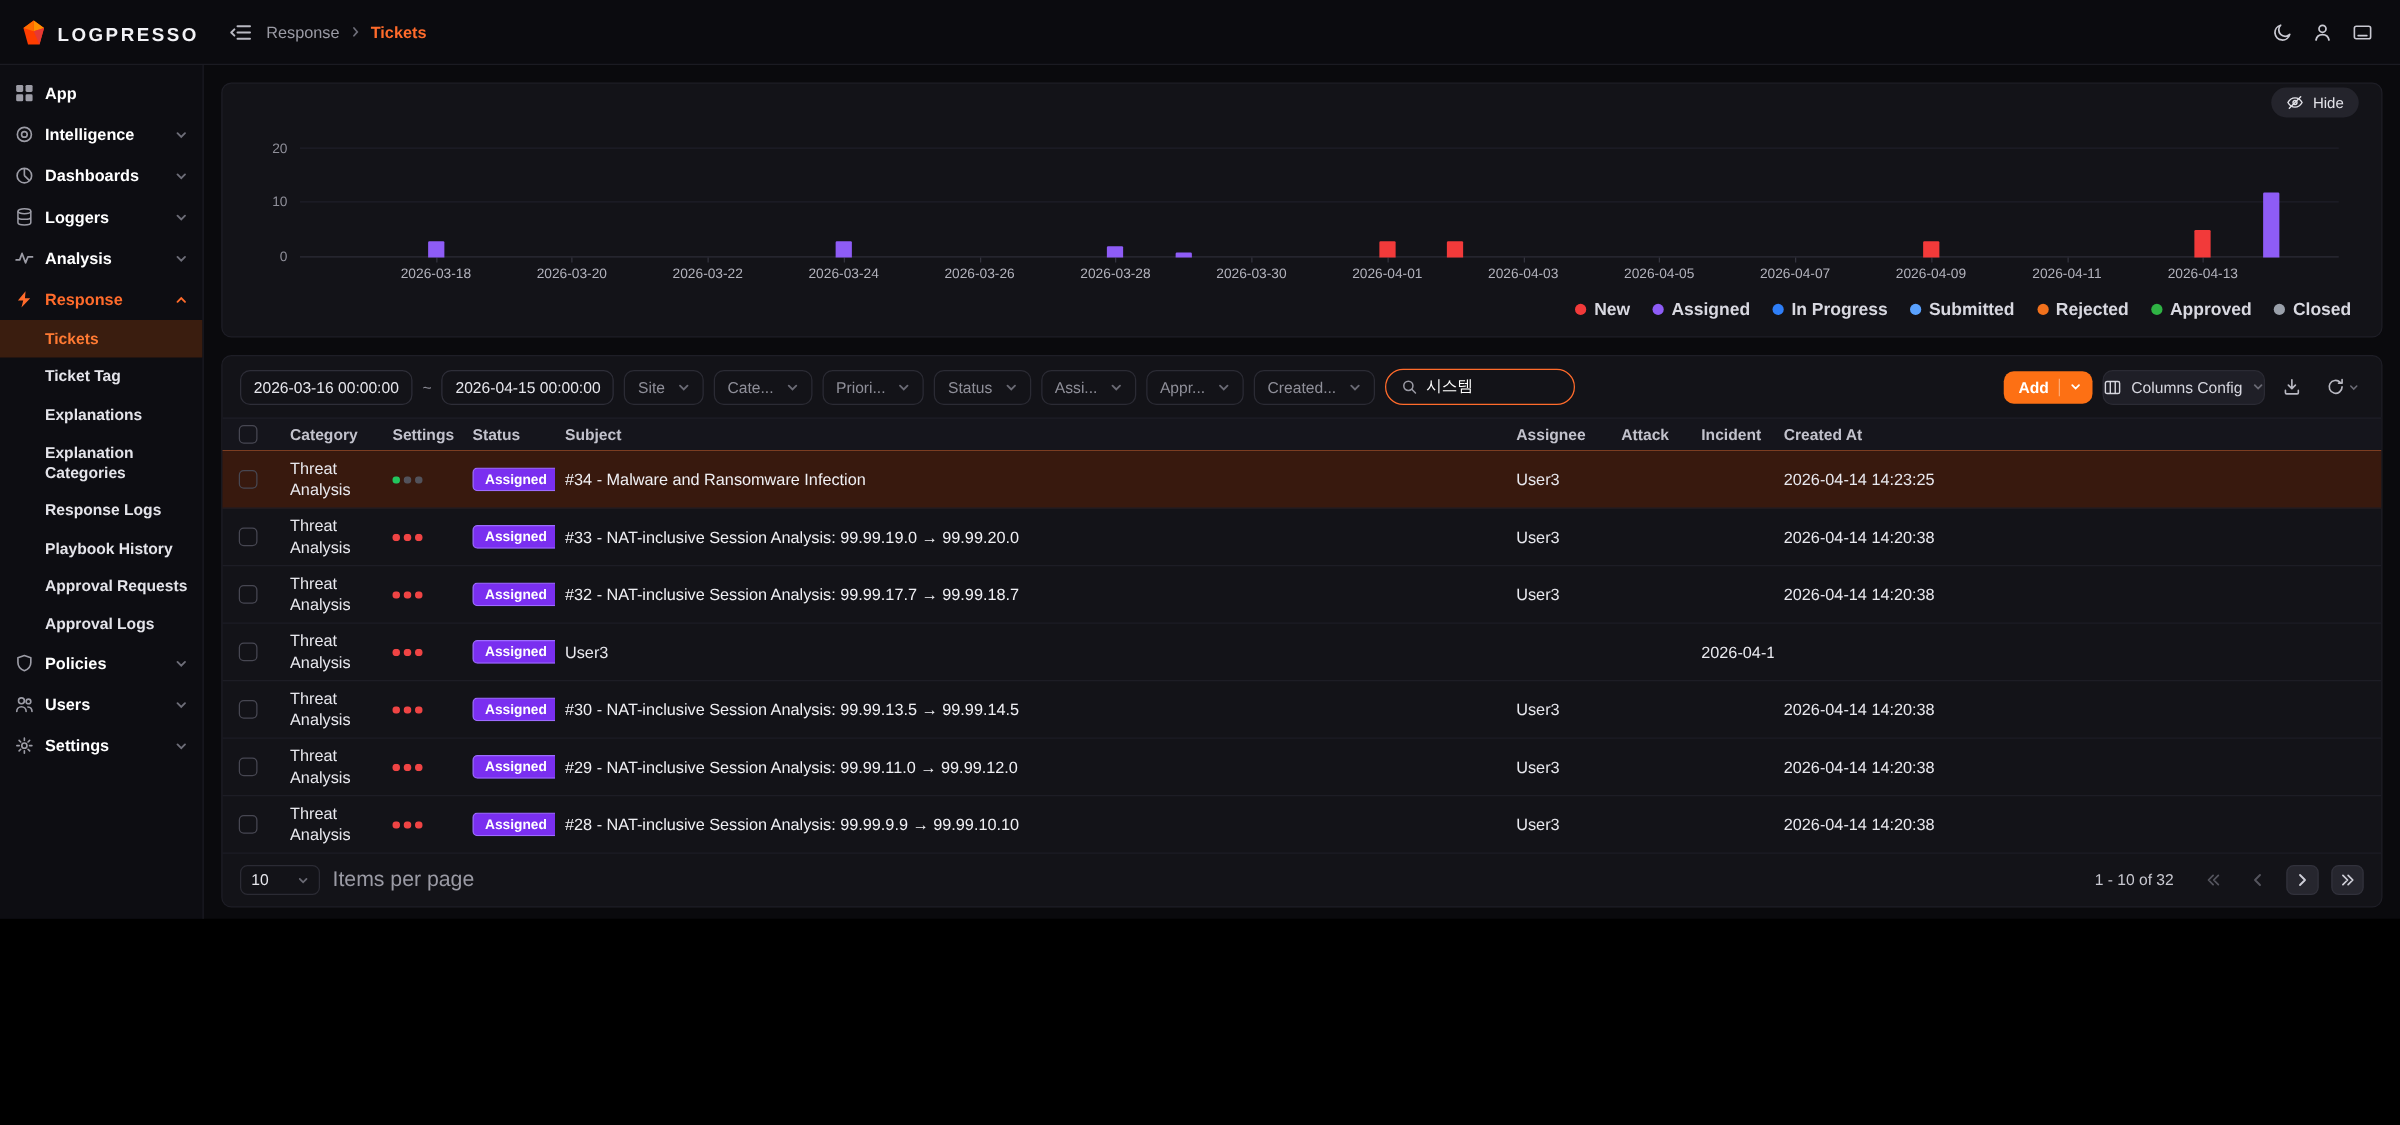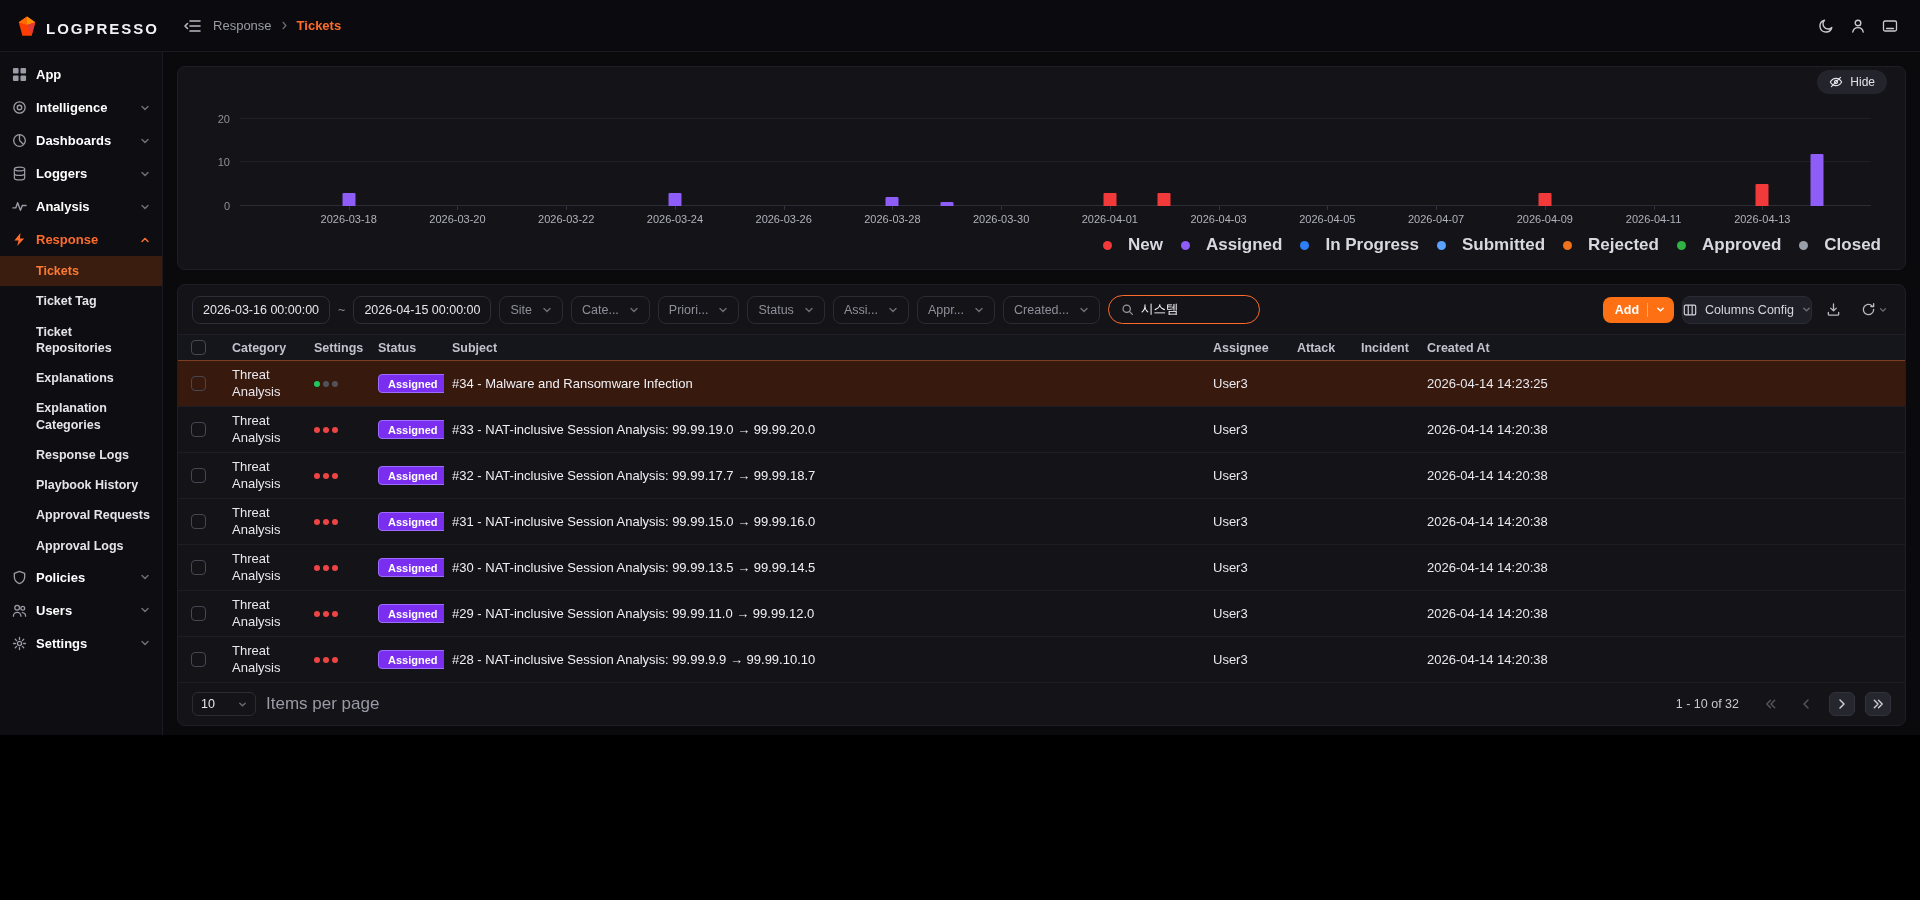--- a/index.html
+++ b/index.html
@@ -48,21 +48,21 @@
               background:#24242c; border-radius:14px; padding:5px 12px; font-size:12px; color:#e2e2e8; z-index:2; }
   .chart { position:absolute; left:62px; right:34px; top:34px; height:105px; }
   .gridline { position:absolute; left:0; right:0; height:1px; background:#1f1f28; }
   .gridline.zero { background:#2c2c36; }
   .y-label { position:absolute; right:calc(100% + 10px); transform:translateY(50%); font-size:11px; color:#8f8f99; }
   .x-axis { position:absolute; top:100%; left:0; right:0; height:32px; }
   .x-tick { position:absolute; top:0; width:1px; height:4px; background:#33333d; }
   .x-label { position:absolute; top:7px; transform:translateX(-50%); font-size:11px; color:#b2b2bc; white-space:nowrap; }
   .bar { position:absolute; bottom:0; width:13px; transform:translateX(-50%); border-radius:1px 1px 0 0; }
   .legend { position:absolute; right:24px; bottom:14px; display:flex; align-items:center; gap:18px; }
-  .legend-item { display:flex; align-items:center; gap:16px; font-size:17px; font-weight:600; color:#d8d8e0; }
+  .legend-item { display:flex; align-items:center; gap:6px; font-size:14px; font-weight:600; color:#d8d8e0; }
   .legend-dot { width:9px; height:9px; border-radius:50%; }
 
   
   .table-panel { display:flex; flex-direction:column; flex:none; }
   .filter-bar { display:flex; align-items:center; gap:8px; padding:10px 12px 10px 14px; }
   .date-box { border:1px solid #2e2e38; border-radius:8px; padding:6px 10px; font-size:12.5px; color:#e6e6ec; white-space:nowrap; }
   .tilde { color:#8a8a94; font-size:12.5px; }
   .contents { display:contents; }
   .pill { display:flex; align-items:center; gap:10px; border:1px solid #2b2b34; border-radius:8px;
           padding:6px 10px; font-size:12.5px; color:#8f8f99; white-space:nowrap; }
@@ -250,23 +250,20 @@
             <svg width="10" height="10" viewBox="0 0 10 10" fill="none" stroke="currentColor" stroke-width="1.5" stroke-linecap="round">
               <path d="M2 6.5 5 3.5 8 6.5"></path>
             </svg>
           </span>
         </div>
         <div class="side-item child selected">
           <span>Tickets</span>
         </div>
         <div class="side-item child">
           <span>Ticket Tag</span>
-        </div>
-        <div class="side-item child">
-          <span>Ticket Repositories</span>
         </div>
         <div class="side-item child">
           <span>Explanations</span>
         </div>
         <div class="side-item child">
           <span>Explanation Categories</span>
         </div>
         <div class="side-item child">
           <span>Response Logs</span>
         </div>
@@ -607,21 +604,20 @@
             </div>
             <div class="cell cat">Threat Analysis</div>
             <div class="cell">
               <div class="dots">
                 <span class="dot hi"></span>
                 <span class="dot hi"></span>
                 <span class="dot hi"></span>
               </div>
             </div>
             <div class="cell"><span class="badge">Assigned</span></div>
-            <div class="cell subj">#31 - NAT-inclusive Session Analysis: 99.99.15.0 → 99.99.16.0</div>
             <div class="cell">User3</div>
             <div class="cell"></div>
             <div class="cell"></div>
             <div class="cell">2026-04-14 14:20:38</div>
             <div class="cell"></div>
           </div>
           <div class="tbl-row">
             <div class="c-check">
               <div class="checkbox"></div>
             </div>

